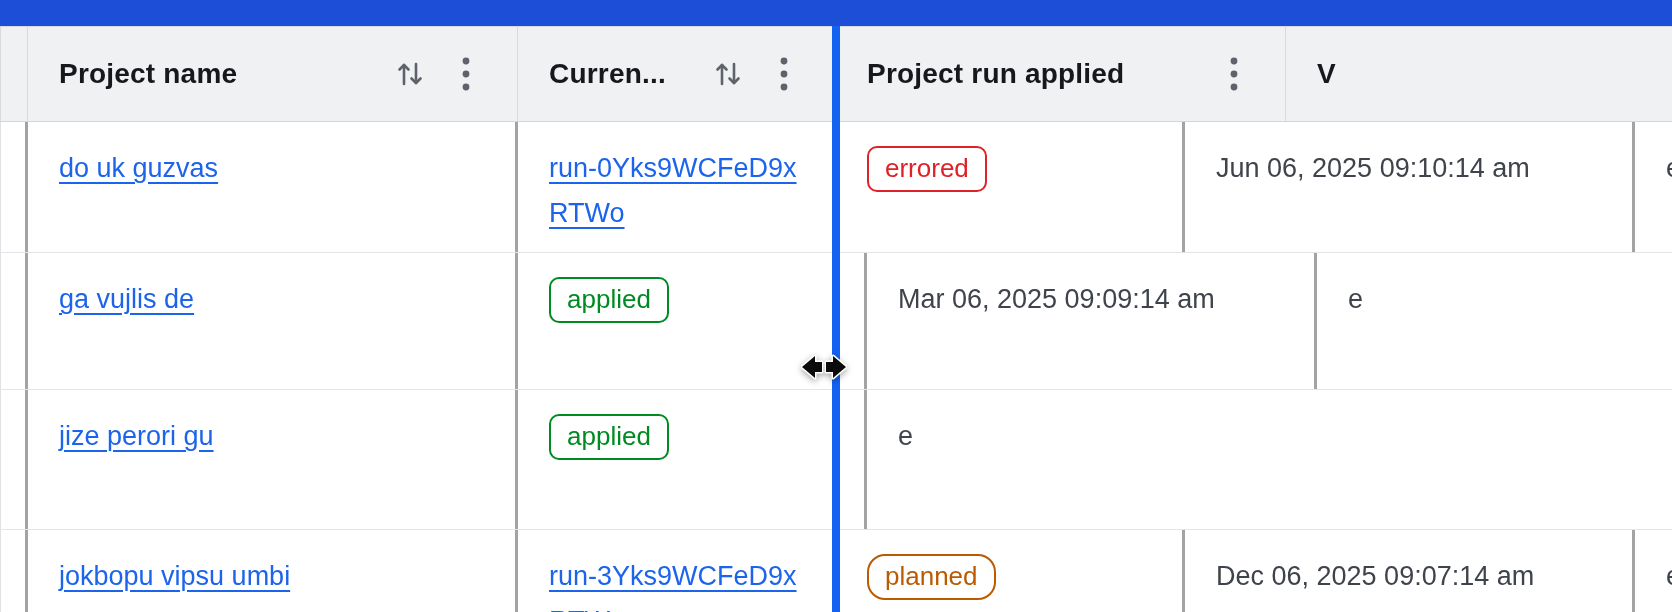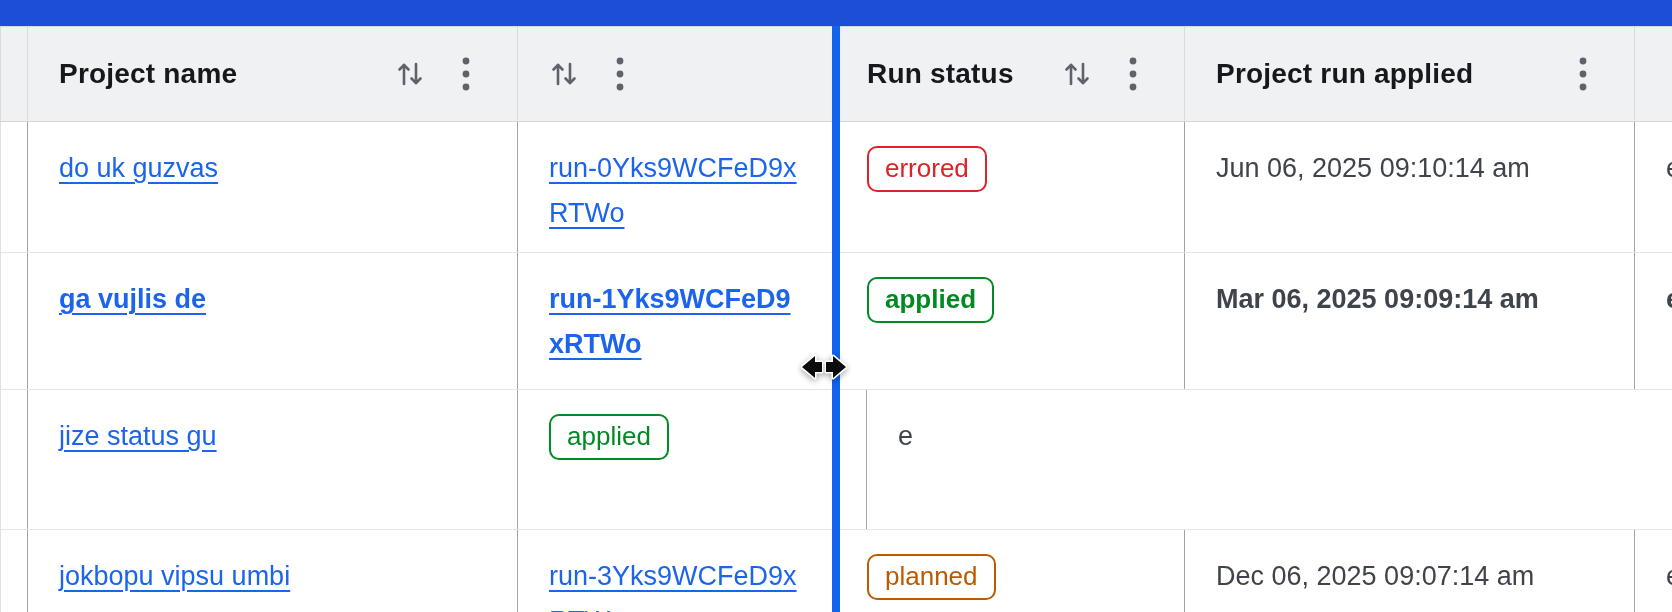--- a/index.html
+++ b/index.html
@@ -18,31 +18,31 @@
     display:flex; align-items:center; gap:36px;
     padding:0 46px 0 31px; border-right:1px solid #d8dade;
     min-width:0;
   }
   .th-label {
     flex:1 1 auto; min-width:0; overflow:hidden; white-space:nowrap;
     font-size:28px; font-weight:600; color:#16181d; letter-spacing:.2px;
   }
   .tbody .tr { display:flex; border-bottom:1px solid #e4e5e8; background:#fff; }
   .td {
-    padding:24px 30px 0 31px; border-right:1px solid #a3a3a3; min-width:0;
+    padding:24px 30px 0 31px; border-right:3px solid #a3a3a3; min-width:0;
     font-size:27px; line-height:1.65;
   }
   .c0 { width:28px; flex:0 0 auto; padding:0; border-left:1px solid #e0e1e5; }
   .thead .c0 { border-left:1px solid #d8dade; }
   .c1 { width:490px; flex:0 0 auto; }
   .c2 { width:318px; flex:0 0 auto; }
   .c3 { width:349px; flex:0 0 auto; }
   .c4 { width:450px; flex:0 0 auto; }
   .c5 { flex:1 1 auto; border-right:none; }
-  .r1 { height:131px; } .r2 { height:137px;font-weight:bold; } .r3 { height:140px; } .r4 { height:140px; }
+  .r1 { height:131px; } .r2 { height:137px; } .r3 { height:140px; } .r4 { height:140px; }
   a.link {
     color:var(--link-color,#1b64eb); text-decoration:underline;
     text-underline-offset:5px; text-decoration-thickness:2px; cursor:pointer;
   }
   .wrap { overflow-wrap:anywhere; word-break:break-all; display:inline-block; max-width:100%; }
   .badge {
     display:inline-block; font-size:26px; line-height:1.2;
     padding:5px 16px 6px; border:2px solid currentColor; border-radius:10px;
     background:#fff; white-space:nowrap;
   }
@@ -83,20 +83,21 @@
               <g fill="#5e636b">
                 <circle cx="5" cy="6" r="3.4"></circle>
                 <circle cx="5" cy="19" r="3.4"></circle>
                 <circle cx="5" cy="32" r="3.4"></circle>
               </g>
             </svg>
         </span>
       </div>
 
       <div class="th c2">
+        <span class="th-label">Curren...</span>
         <span class="icon">
           <svg width="30" height="32" viewBox="0 0 30 32">
               <g stroke="#5e636b" stroke-width="2.6" fill="none" stroke-linecap="round" stroke-linejoin="round">
                 <path d="M9 26 V7"></path>
                 <path d="M4.5 11.5 L9 7 L13.5 11.5"></path>
                 <path d="M21 6 V25"></path>
                 <path d="M16.5 20.5 L21 25 L25.5 20.5"></path>
               </g>
             </svg>
         </span>
@@ -104,56 +105,34 @@
           <svg width="10" height="38" viewBox="0 0 10 38">
               <g fill="#5e636b">
                 <circle cx="5" cy="6" r="3.4"></circle>
                 <circle cx="5" cy="19" r="3.4"></circle>
                 <circle cx="5" cy="32" r="3.4"></circle>
               </g>
             </svg>
         </span>
       </div>
 
-      <div class="th c3">
-        <span class="th-label">Run status</span>
-        <span class="icon">
-          <svg width="30" height="32" viewBox="0 0 30 32">
-              <g stroke="#5e636b" stroke-width="2.6" fill="none" stroke-linecap="round" stroke-linejoin="round">
-                <path d="M9 26 V7"></path>
-                <path d="M4.5 11.5 L9 7 L13.5 11.5"></path>
-                <path d="M21 6 V25"></path>
-                <path d="M16.5 20.5 L21 25 L25.5 20.5"></path>
-              </g>
-            </svg>
-        </span>
+
+      <div class="th c4">
+        <span class="th-label">Project run applied</span>
         <span class="icon">
           <svg width="10" height="38" viewBox="0 0 10 38">
               <g fill="#5e636b">
                 <circle cx="5" cy="6" r="3.4"></circle>
                 <circle cx="5" cy="19" r="3.4"></circle>
                 <circle cx="5" cy="32" r="3.4"></circle>
               </g>
             </svg>
         </span>
       </div>
 
-      <div class="th c4">
-        <span class="th-label">Project run applied</span>
-        <span class="icon">
-          <svg width="10" height="38" viewBox="0 0 10 38">
-              <g fill="#5e636b">
-                <circle cx="5" cy="6" r="3.4"></circle>
-                <circle cx="5" cy="19" r="3.4"></circle>
-                <circle cx="5" cy="32" r="3.4"></circle>
-              </g>
-            </svg>
-        </span>
-      </div>
-
       <div class="th c5">
         <span class="th-label">V</span>
       </div>
     </div>
 
     <div class="tbody" id="tbody">
         <div class="tr r1">
     <div class="td c0"></div>
     <div class="td c1">
       <a class="link">do uk guzvas</a>
@@ -169,55 +148,52 @@
     </div>
     <div class="td c5">
       <span class="date">e</span>
     </div>
   </div>
         <div class="tr r2">
     <div class="td c0"></div>
     <div class="td c1">
       <a class="link">ga vujlis de</a>
     </div>
-    <div class="td c2">
-      <a class="link wrap">run-1Yks9WCFeD9xRTWo</a>
-    </div>
     <div class="td c3">
       <span class="badge" style="color: rgb(0, 138, 34);">applied</span>
     </div>
     <div class="td c4">
       <span class="date">Mar 06, 2025 09:09:14 am</span>
     </div>
     <div class="td c5">
       <span class="date">e</span>
     </div>
   </div>
         <div class="tr r3">
     <div class="td c0"></div>
     <div class="td c1">
-      <a class="link">jize status gu</a>
+      <a class="link">jize perori gu</a>
     </div>
     <div class="td c3">
       <span class="badge" style="color: rgb(0, 138, 34);">applied</span>
     </div>
     <div class="td c5">
       <span class="date">e</span>
     </div>
   </div>
         <div class="tr r4">
     <div class="td c0"></div>
     <div class="td c1">
       <a class="link">jokbopu vipsu umbi</a>
     </div>
     <div class="td c2">
       <a class="link wrap">run-3Yks9WCFeD9xRTWo</a>
     </div>
     <div class="td c3">
-      <span class="badge" style="color: rgb(187, 90, 0);">planned</span>
+      <span class="badge" style="color: rgb(187, 90, 0); border-radius: 18px;">planned</span>
     </div>
     <div class="td c4">
       <span class="date">Dec 06, 2025 09:07:14 am</span>
     </div>
     <div class="td c5">
       <span class="date">e</span>
     </div>
   </div>
       </div>
   </div>

